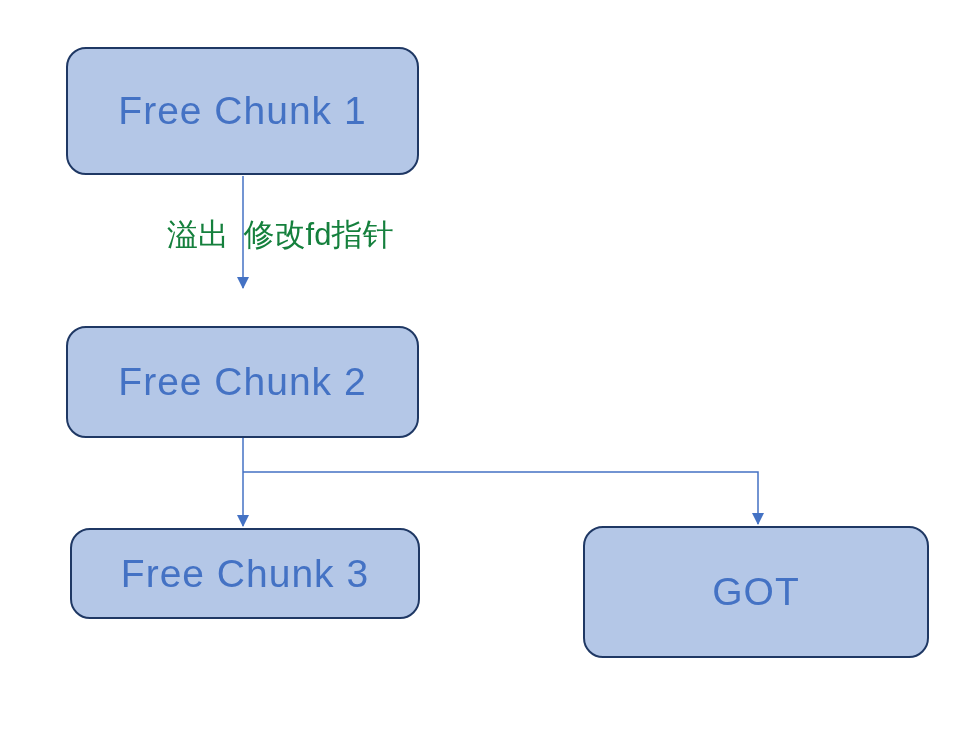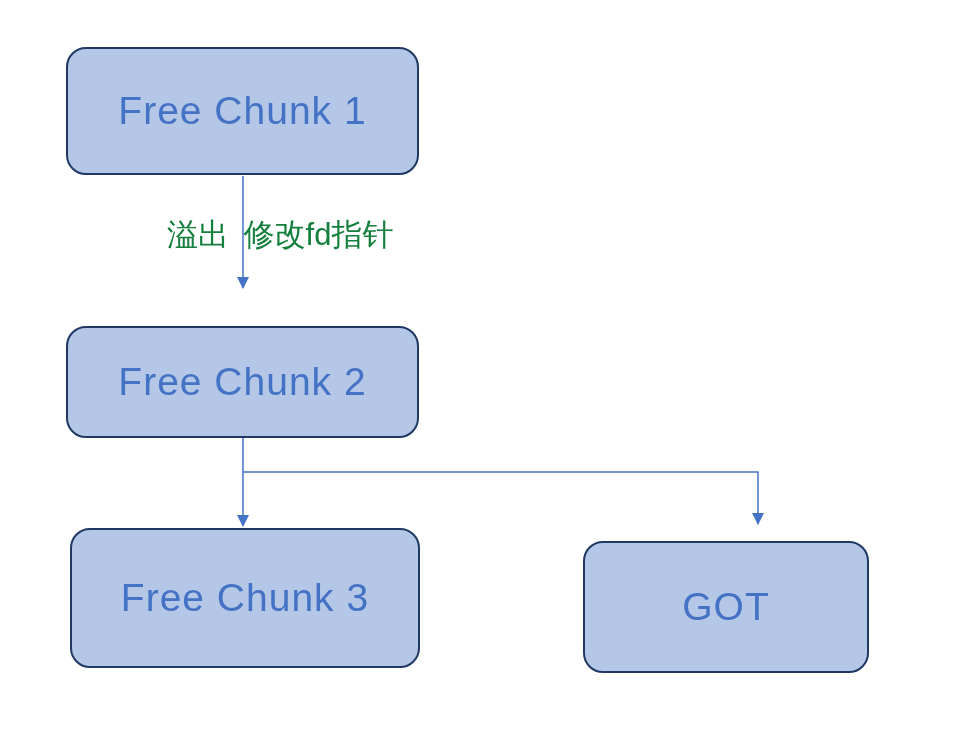--- a/index.html
+++ b/index.html
@@ -33,22 +33,22 @@
     justify-content: center;
   }
   .node-label {
     color: #4472c4;
     font-size: 39px;
     letter-spacing: 1px;
     white-space: nowrap;
   }
   #node-free-chunk-1 { left: 66px;  top: 47px;  width: 353px; height: 128px; }
   #node-free-chunk-2 { left: 66px;  top: 290px; width: 353px; height: 112px; margin-top: 36px; }
-  #node-free-chunk-3 { left: 70px;  top: 528px; width: 350px; height: 140px; }
-  #node-got          { left: 583px; top: 526px; width: 286px; height: 132px; margin-top: 15px; }
+  #node-free-chunk-3 { left: 70px;  top: 528px; width: 350px; height: 91px; }
+  #node-got          { left: 583px; top: 526px; width: 346px; height: 132px; }
   .edge-label {
     position: absolute;
     left: 167px;
     top: 217px;
     color: #15803d;
     font-size: 31px;
     line-height: 36px;
     white-space: pre;
     word-spacing: 6px;
   }

